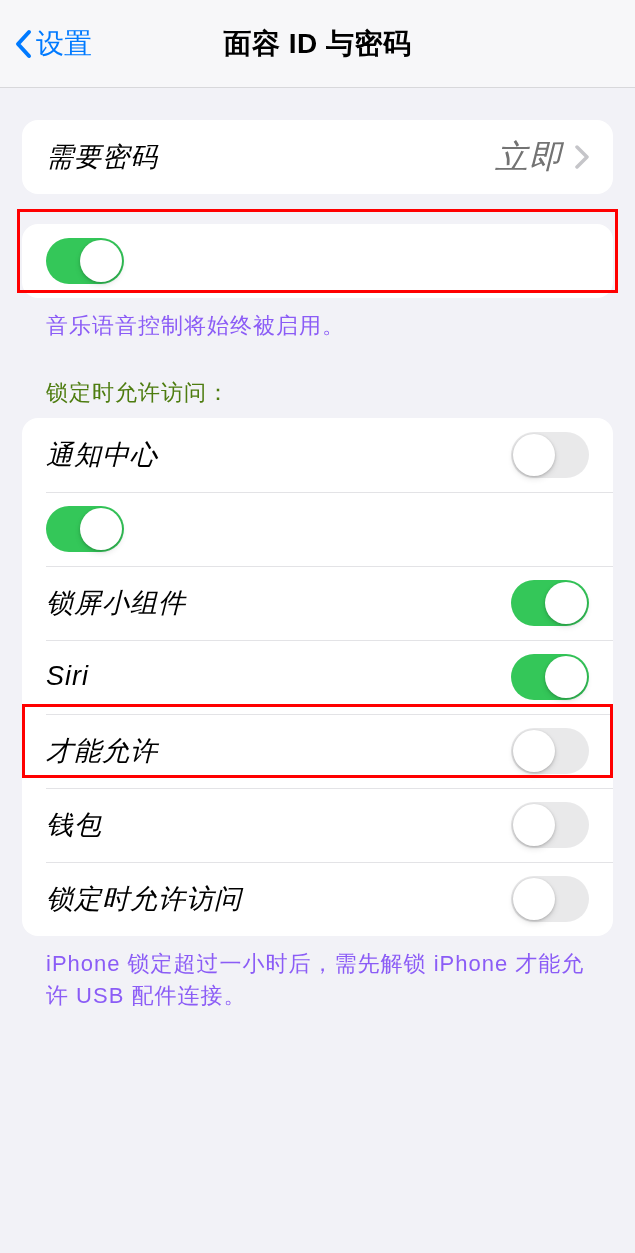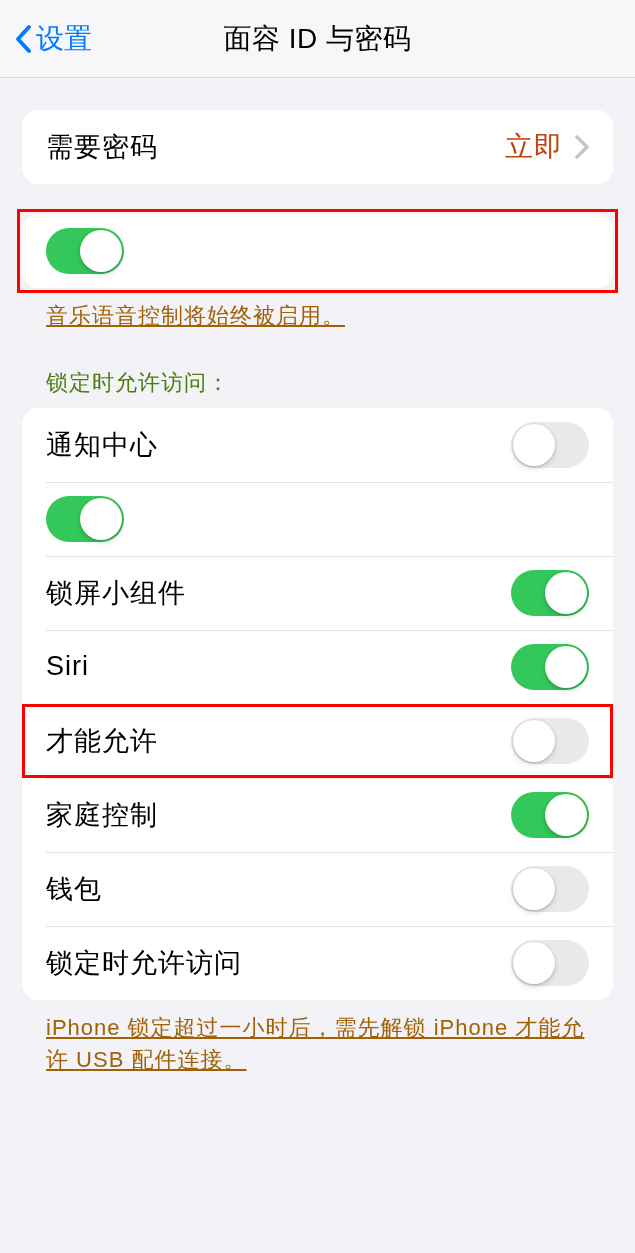--- a/index.html
+++ b/index.html
@@ -11,21 +11,21 @@
   body {
     width: 635px;
     height: 1253px;
     background: #f2f2f7;
     font-family: -apple-system, "PingFang SC", "Helvetica Neue", sans-serif;
     overflow: hidden;
   }
   .nav-bar {
     display: flex;
     align-items: center;
-    height: 78px;
+    height: 88px;
     background: #f7f7f9;
     border-bottom: 1px solid #d8d8db;
     position: relative;
   }
   .nav-back {
     display: flex;
     align-items: center;
     padding-left: 14px;
     color: #007aff;
     font-size: 28px;
@@ -34,32 +34,33 @@
   }
   .nav-back svg {
     margin-right: 4px;
   }
   .nav-title {
     position: absolute;
     left: 0;
     right: 0;
     text-align: center;
     font-size: 28px;
-    font-weight: 400;
+    font-weight: 700;
     color: #000;
     letter-spacing: 0.5px;
     pointer-events: none;
   }
   .content {
     padding: 0 22px;
   }
   .group {
     background: #fff;
     border-radius: 16px;
     margin-top: 30px;
+    font-style: italic;
   }
   .group.first {
     margin-top: 32px;
   }
   .row {
     display: flex;
     align-items: center;
     justify-content: space-between;
     min-height: 74px;
     padding: 0 24px;
@@ -78,34 +79,33 @@
     font-size: 27px;
     color: #000;
     letter-spacing: 1px;
   }
   .row-right {
     display: flex;
     align-items: center;
     gap: 12px;
   }
   .row-value {
-    font-size: 28px;
-    color: #c2410c;
+    font-size: 33px;
+    color: #737373;
     letter-spacing: 1px;
   }
   .chevron-right {
     color: #c5c5c9;
   }
   .footer-text {
     font-size: 22px;
-    color: #a16207;
+    color: #8b5cf6;
     padding: 12px 24px 0 24px;
     letter-spacing: 1px;
     line-height: 1.45;
-    text-decoration: underline;
   }
   .section-header {
     font-size: 22px;
     color: #4d7c0f;
     padding: 36px 24px 10px 24px;
     letter-spacing: 1px;
   }
   .group.after-header {
     margin-top: 0;
   }
@@ -207,26 +207,20 @@
           <div class="knob"></div>
         </div>
       </div>
       <div class="row">
         <span class="row-label">才能允许</span>
         <div class="toggle off">
           <div class="knob"></div>
         </div>
       </div>
       <div class="row">
-        <span class="row-label">家庭控制</span>
-        <div class="toggle on">
-          <div class="knob"></div>
-        </div>
-      </div>
-      <div class="row">
         <span class="row-label">钱包</span>
         <div class="toggle off">
           <div class="knob"></div>
         </div>
       </div>
       <div class="row">
         <span class="row-label">锁定时允许访问</span>
         <div class="toggle off">
           <div class="knob"></div>
         </div>

